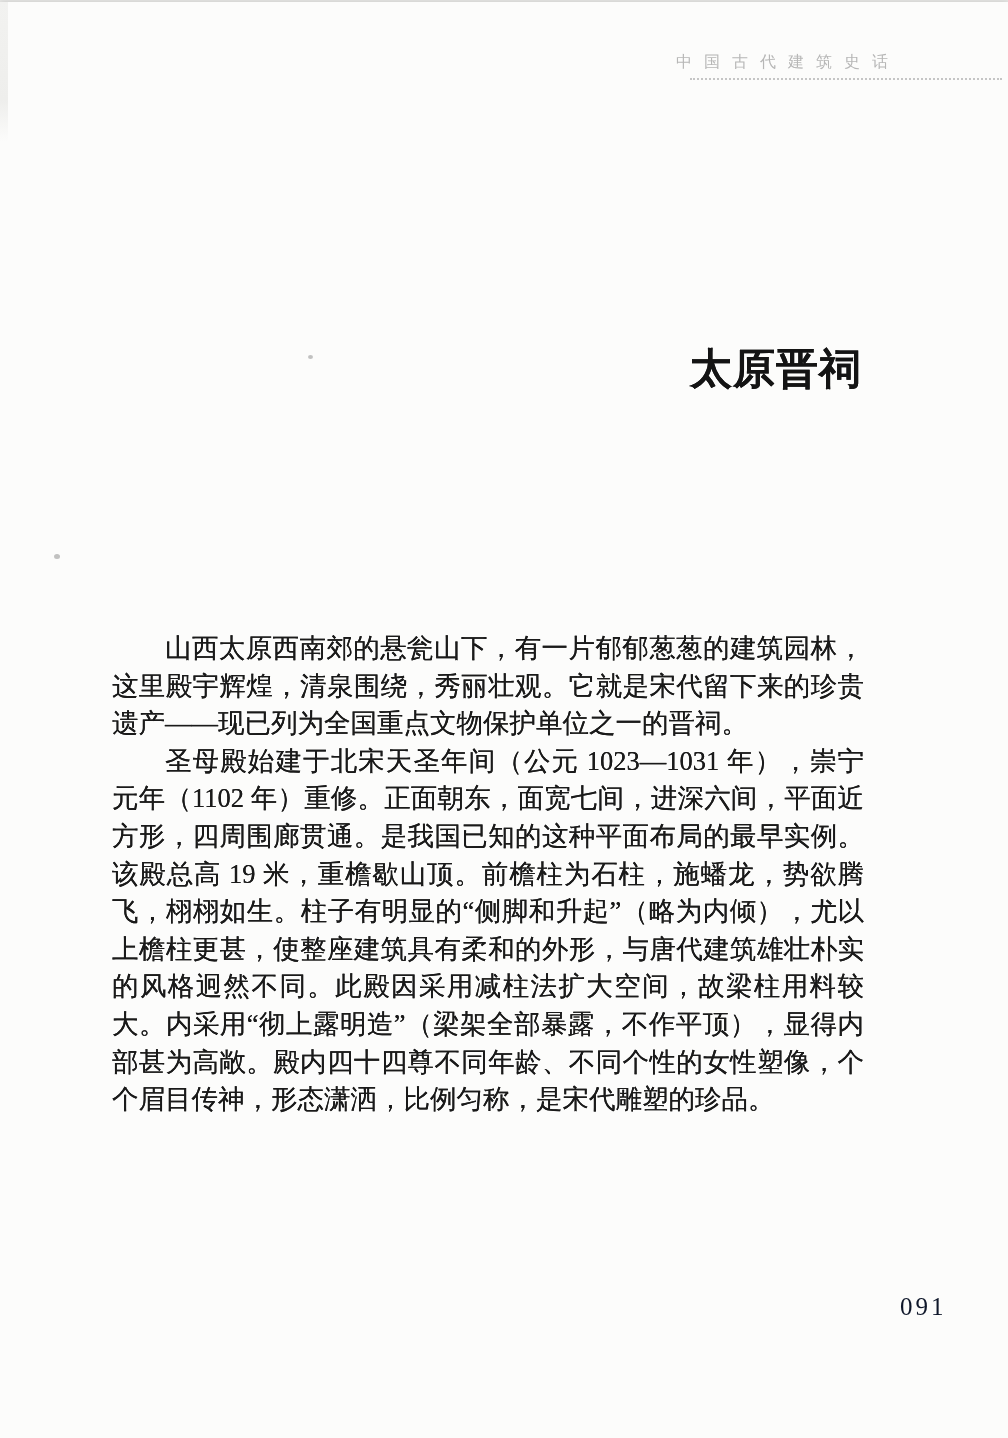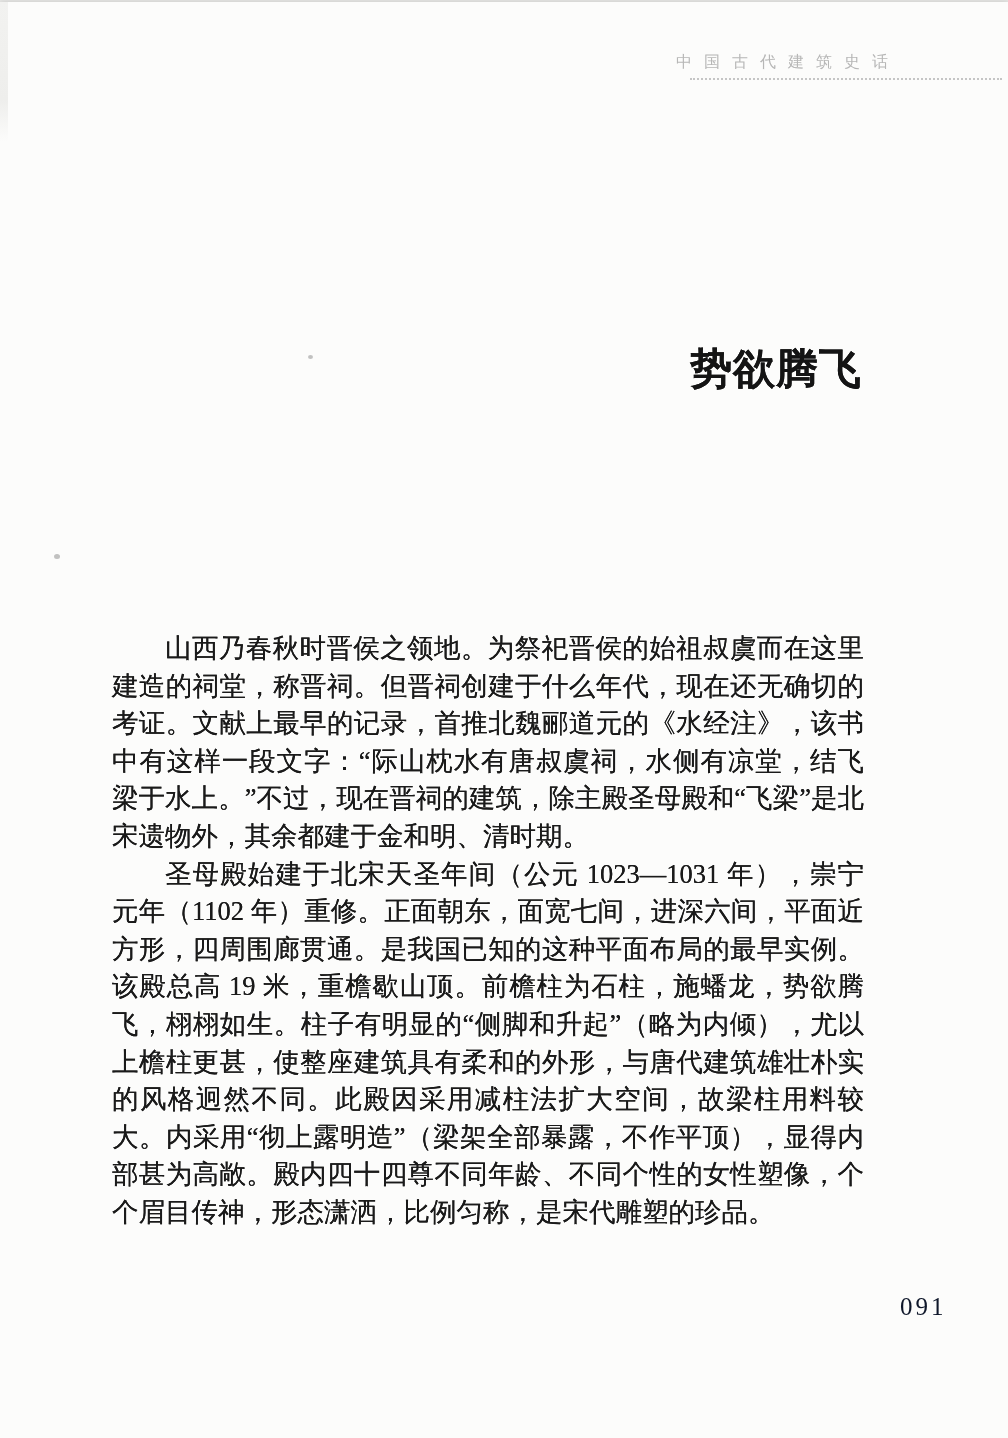--- a/index.html
+++ b/index.html
@@ -96,24 +96,24 @@
 </head>
 <body>
 
 <div class="page">
 
   <div class="edge-smudge"></div>
 
   <div class="running-head">中国古代建筑史话</div>
   <div class="rh-rule"></div>
 
-  <h1 class="title">势欲腾飞</h1>
+  <h1 class="title">太原晋祠</h1>
 
   <div class="body-text">
-    <p>山西乃春秋时晋侯之领地。为祭祀晋侯的始祖叔虞而在这里建造的祠堂，称晋祠。但晋祠创建于什么年代，现在还无确切的考证。文献上最早的记录，首推北魏郦道元的《水经注》，该书中有这样一段文字：“际山枕水有唐叔虞祠，水侧有凉堂，结飞梁于水上。”不过，现在晋祠的建筑，除主殿圣母殿和“飞梁”是北宋遗物外，其余都建于金和明、清时期。</p>
+    <p>山西太原西南郊的悬瓮山下，有一片郁郁葱葱的建筑园林，这里殿宇辉煌，清泉围绕，秀丽壮观。它就是宋代留下来的珍贵遗产——现已列为全国重点文物保护单位之一的晋祠。</p>
     <p>圣母殿始建于北宋天圣年间（公元 1023—1031 年），崇宁元年（1102 年）重修。正面朝东，面宽七间，进深六间，平面近方形，四周围廊贯通。是我国已知的这种平面布局的最早实例。该殿总高 19 米，重檐歇山顶。前檐柱为石柱，施蟠龙，势欲腾飞，栩栩如生。柱子有明显的“侧脚和升起”（略为内倾），尤以上檐柱更甚，使整座建筑具有柔和的外形，与唐代建筑雄壮朴实的风格迥然不同。此殿因采用减柱法扩大空间，故梁柱用料较大。内采用“彻上露明造”（梁架全部暴露，不作平顶），显得内部甚为高敞。殿内四十四尊不同年龄、不同个性的女性塑像，个个眉目传神，形态潇洒，比例匀称，是宋代雕塑的珍品。</p>
   </div>
 
   <div class="page-number">091</div>
 
   <div class="speck speck-1"></div>
   <div class="speck speck-2"></div>
 
 </div>
 

